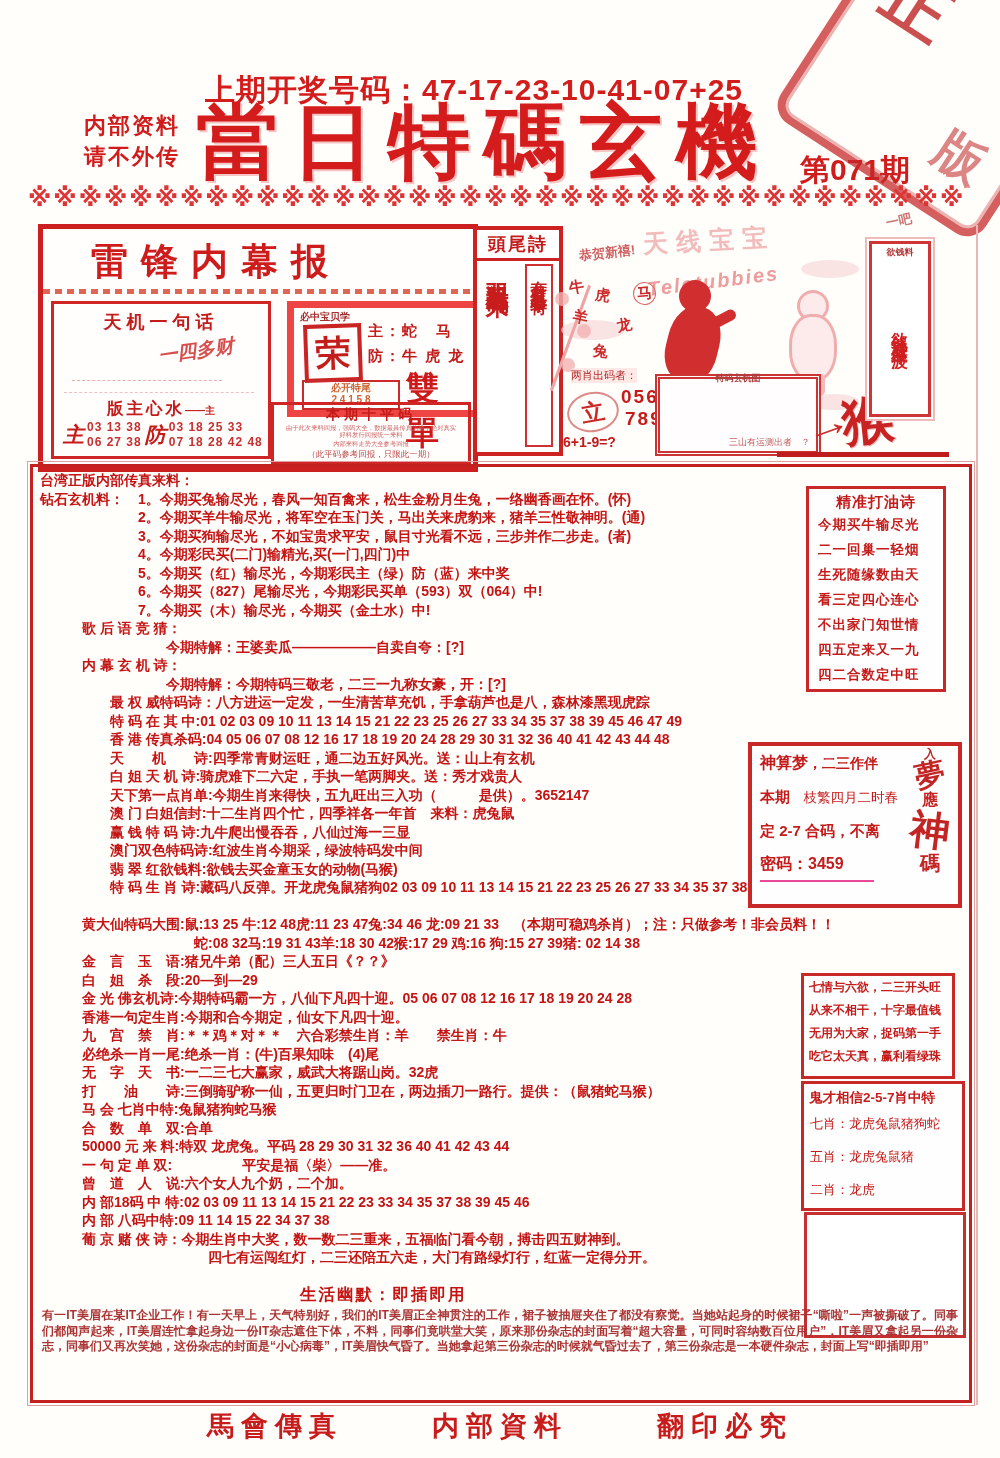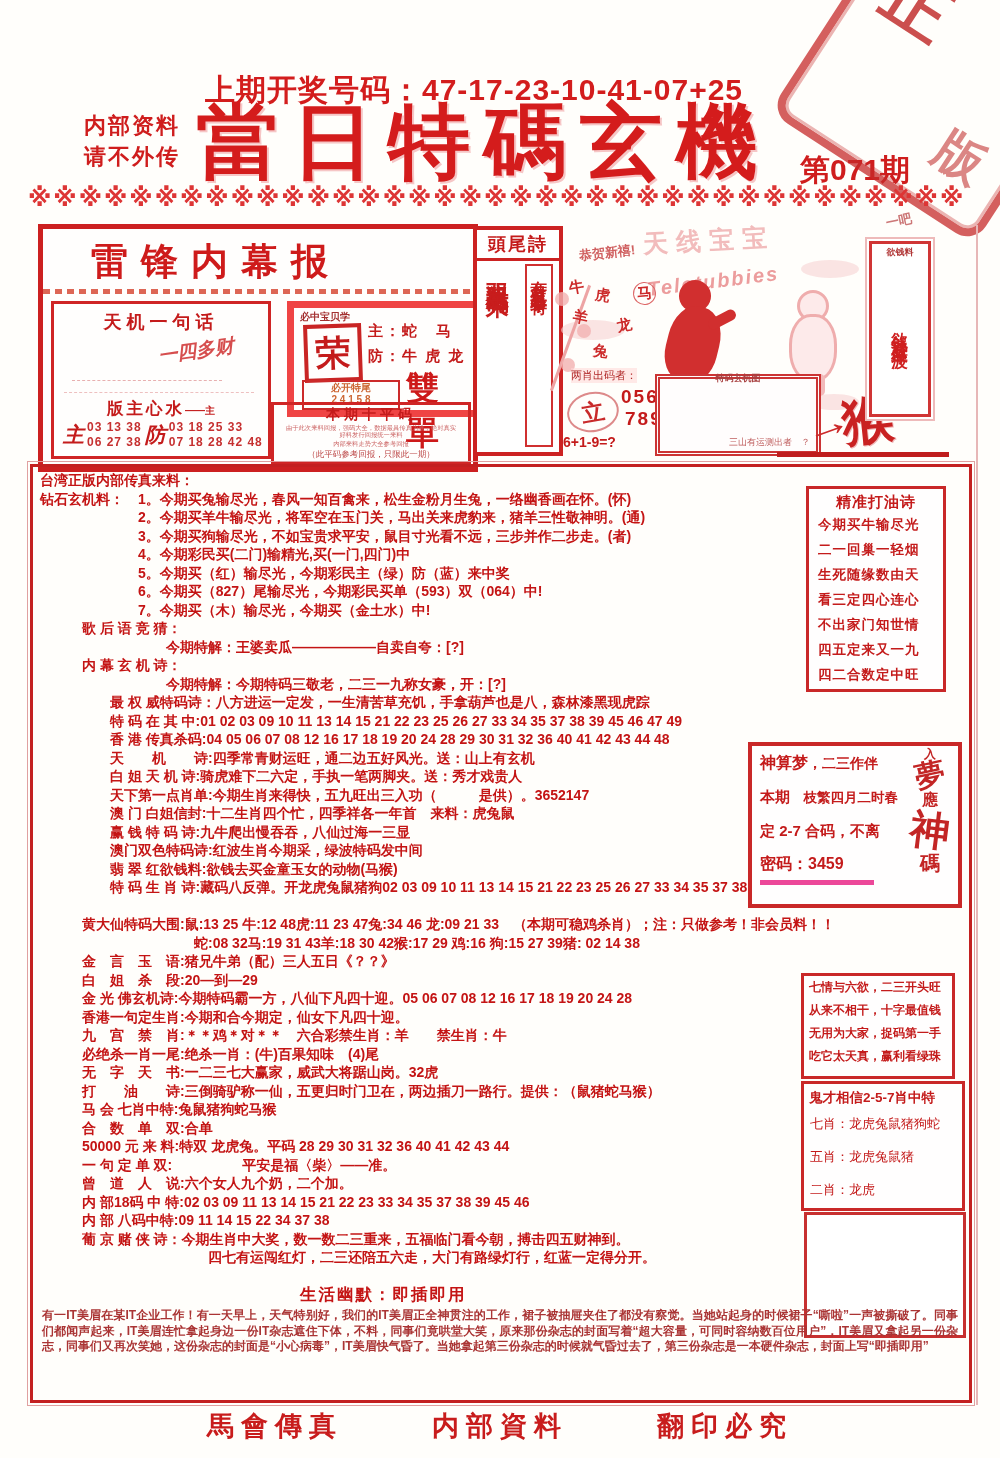--- a/index.html
+++ b/index.html
@@ -109,23 +109,23 @@
   .humor-story{left:42px;top:1308px;width:916px;font-size:12px;line-height:15.5px;color:#aa3434;font-weight:bold;text-align:justify;}
 
   
   .sd-box{background:#fffefe;border:3px solid #c92828;}
   .dayou{left:806px;top:486px;width:134px;height:200px;}
   .dayou .t{text-align:center;font-size:15px;font-weight:900;letter-spacing:1px;margin-top:4px;}
   .dayou-line{font-size:13.5px;font-weight:900;line-height:25px;letter-spacing:1px;padding-left:9px;color:#c41b1b;}
   .shensuan{left:748px;top:742px;width:206px;height:158px;border-width:4px;}
   .shensuan .row{padding-left:8px;line-height:33px;white-space:nowrap;}
   .shensuan .l1a{font-size:16px;font-weight:900;} .shensuan .l1b{font-size:14px;font-weight:bold;}
-  .shensuan .l2a{font-size:15px;font-weight:900;} .shensuan .l2b{font-size:13.5px;font-weight:bold;}
+  .shensuan .l2a{font-size:15px;font-weight:900;} .shensuan .l2b{font-size:13.5px;font-weight:normal;}
   .shensuan .l3{font-size:15px;font-weight:900;}
-  .shensuan .l4{font-size:16px;font-weight:900;border-bottom:5px solid #ec4899;display:inline-block;padding-right:30px;}
+  .shensuan .l4{font-size:16px;font-weight:900;border-bottom:2px solid #ec4899;display:inline-block;padding-right:30px;}
   .shen-art{position:absolute;right:2px;top:0;width:52px;text-align:center;color:#c32525;font-weight:900;line-height:1;}
   .shen-art div:nth-child(1){font-size:12px;margin-top:2px;}
   .shen-art div:nth-child(2){font-size:30px;transform:rotate(-12deg);}
   .shen-art div:nth-child(3){font-size:16px;margin:2px 0;}
   .shen-art div:nth-child(4){font-size:40px;transform:rotate(7deg);}
   .shen-art div:nth-child(5){font-size:20px;margin-top:3px;}
   .qiqing{left:801px;top:973px;width:148px;height:100px;}
   .qiqing-line{font-size:12px;font-weight:900;line-height:23px;padding-left:5px;color:#c41b1b;white-space:nowrap;}
   .guicai{left:801px;top:1081px;width:158px;height:124px;}
   .guicai .t{font-size:13.5px;font-weight:900;margin:5px 0 0 5px;white-space:nowrap;}

